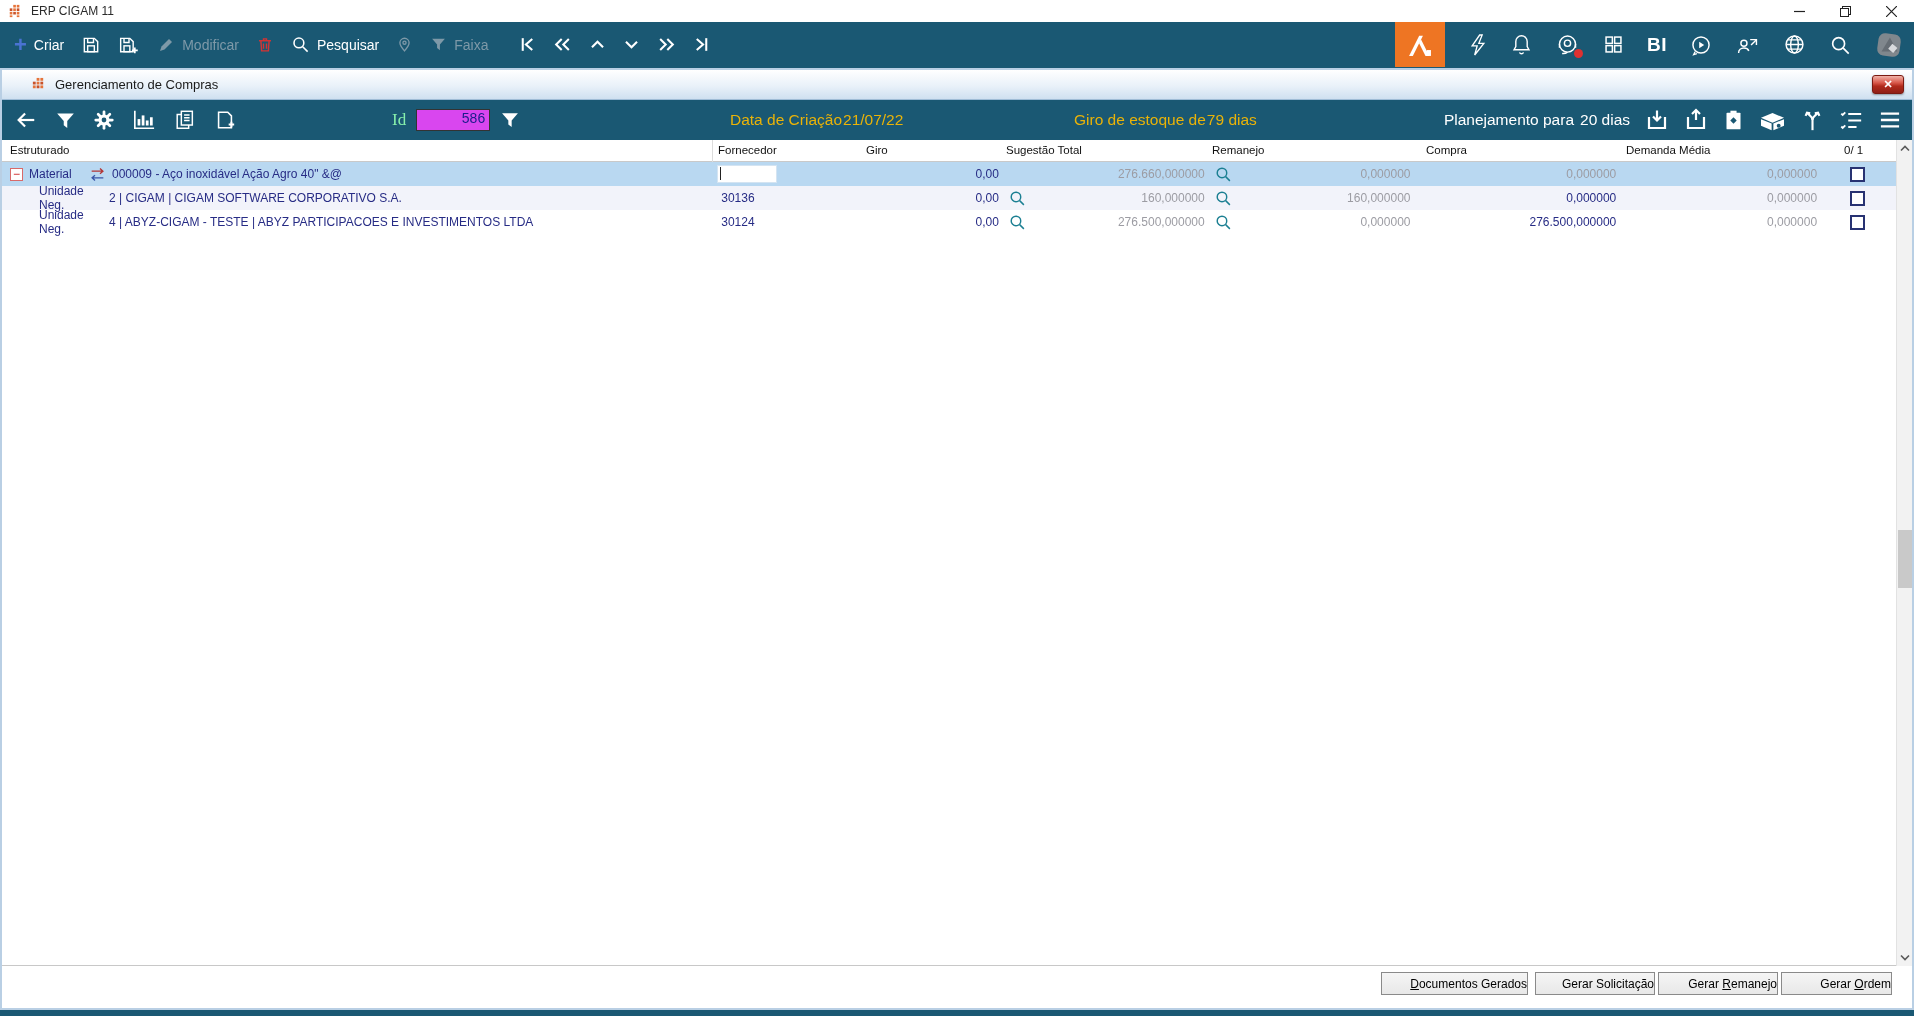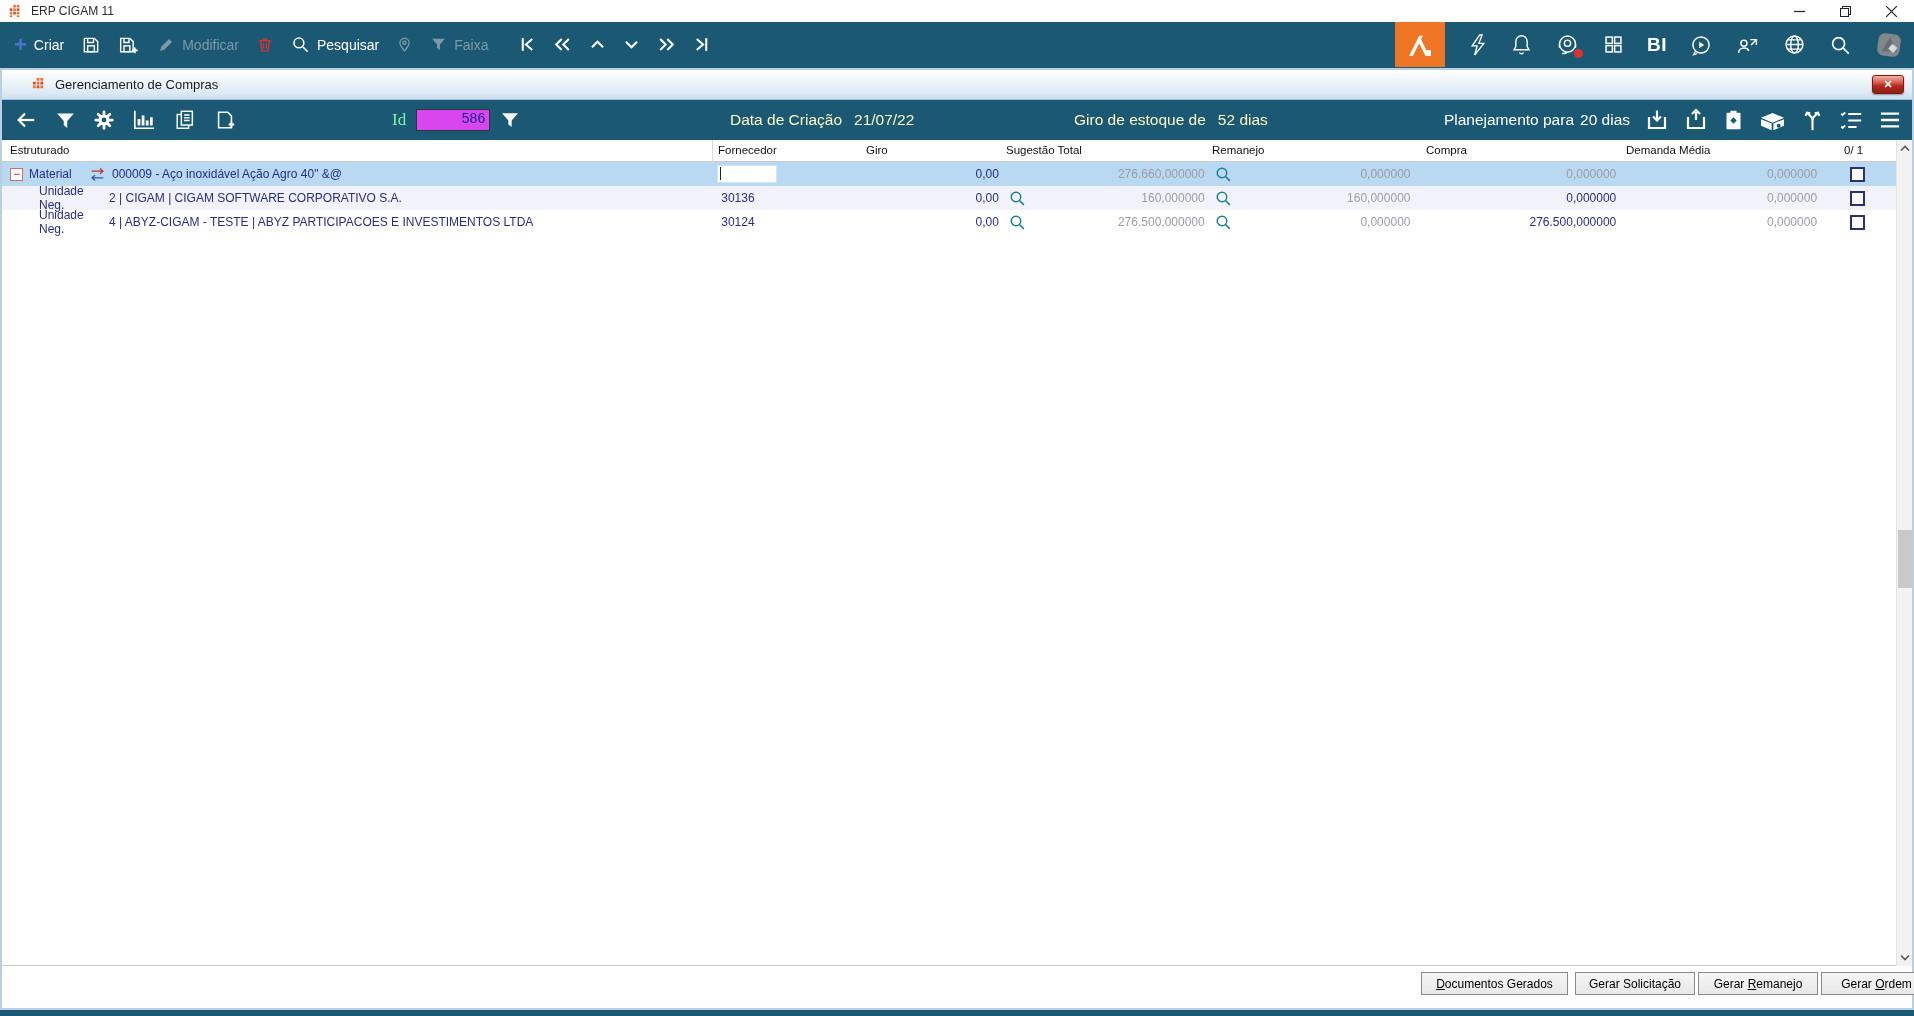--- a/index.html
+++ b/index.html
@@ -35,21 +35,21 @@
   .inner-title { margin-left:9px; font-size:13px; color:#1a1a1a; }
   .inner-close { position:absolute; right:8px; top:5px; width:32px; height:19px; border-radius:3px; border:1px solid #7a1a12; background:linear-gradient(#f0b3a9,#d8584a 40%,#b02a1c 60%,#8f1f16); color:#fff; display:flex; align-items:center; justify-content:center; font-size:11px; font-weight:bold; box-shadow:0 1px 2px rgba(0,0,0,.35); }
 
   
   .inner-toolbar { height:40px; background:#1a5873; position:relative; }
   .it-left { position:absolute; left:12px; top:0; height:40px; display:flex; align-items:center; gap:17px; color:#fff; }
   .it-ico svg { display:block; }
   .id-group { position:absolute; left:390px; top:0; height:40px; display:flex; align-items:center; gap:10px; }
   .id-label { color:#86efac; font-family:"Liberation Serif", serif; font-size:17px; }
   .id-input { width:74px; height:22px; background:#d946ef; border:1px solid #333; font-size:14px; color:#1c1c8c; text-align:right; padding-right:4px; font-family:"Liberation Sans", sans-serif; }
-  .bar-label { position:absolute; top:0; height:40px; display:flex; align-items:center; color:#fef9c3; font-size:15.5px; gap:12px; }
+  .bar-label { position:absolute; top:0; height:40px; display:flex; align-items:center; color:#eab308; font-size:15.5px; gap:1px; }
   .plan-group { position:absolute; right:10px; top:0; height:40px; display:flex; align-items:center; gap:15px; color:#fff; }
   .plan-group .lbl { font-size:15.5px; display:flex; gap:6px; }
 
   
   .grid { position:absolute; top:70px; left:0; right:0; height:826px; background:#fff; border-bottom:1px solid #c8c8c8; }
   .grid-header { position:relative; height:22px; border-bottom:1px solid #c9c9c9; background:#fff; font-size:11.5px; color:#111; }
   .gh { position:absolute; top:4px; white-space:nowrap; }
   .gh-sep { position:absolute; left:710px; top:0; width:1px; height:22px; background:#dcdcdc; }
   .grid-rows { width:calc(100% - 16px); }
   .grid-row { display:flex; height:24px; align-items:center; font-size:12px; color:#272c85; }
@@ -80,21 +80,21 @@
   @keyframes blink { 50% { opacity:0; } }
   .checkbox { width:15px; height:15px; border:2px solid #283272; background:#fff; margin-left:30px; }
 
   
   .vscroll { position:absolute; right:0; top:0; width:16px; height:826px; background:#f2f2f2; border-left:1px solid #e2e2e2; }
   .vs-arrow { position:absolute; left:0; width:16px; height:17px; display:flex; align-items:center; justify-content:center; color:#5a5a5a; }
   .vs-up { top:0; } .vs-down { bottom:0; }
   .vs-thumb { position:absolute; left:1px; top:390px; width:14px; height:58px; background:#c9c9c9; }
 
   
-  .footer-btn { position:absolute; height:23px; border:1px solid #8a8a8a; background:linear-gradient(#f5f5f5,#e8e8e8); font-size:12px; color:#000; display:flex; align-items:center; justify-content:center; white-space:nowrap;margin-left:40px; }
+  .footer-btn { position:absolute; height:23px; border:1px solid #8a8a8a; background:linear-gradient(#f5f5f5,#e8e8e8); font-size:12px; color:#000; display:flex; align-items:center; justify-content:flex-end; white-space:nowrap; }
   .footer-btn .u { text-decoration:underline; }
 </style>
 </head>
 <body>
 
 <div class="os-titlebar">
   <svg class="app-ico" viewBox="0 0 16 16">
     <g fill="#e5733a">
         <rect x="6" y="1" width="3" height="3"></rect>
         <rect x="10" y="1" width="3" height="3"></rect>
@@ -363,21 +363,21 @@
           </svg>
         </span>
     </div>
 
     <div class="bar-label" style="left:728px">
       <span>Data de Criação</span>
         <span>21/07/22</span>
     </div>
     <div class="bar-label" style="left:1072px">
       <span>Giro de estoque de</span>
-        <span>52 dias</span>
+        <span>79 dias</span>
     </div>
 
     <div class="plan-group">
       <span class="lbl">
           <span>Planejamento para</span>
           <span>20 dias</span>
         </span>
       <span class="it-ico">
           <svg width="24" height="24" viewBox="0 0 24 24" fill="none" stroke="#fff" stroke-width="2.2">
             <path d="M4 9v11h16V9"></path>

